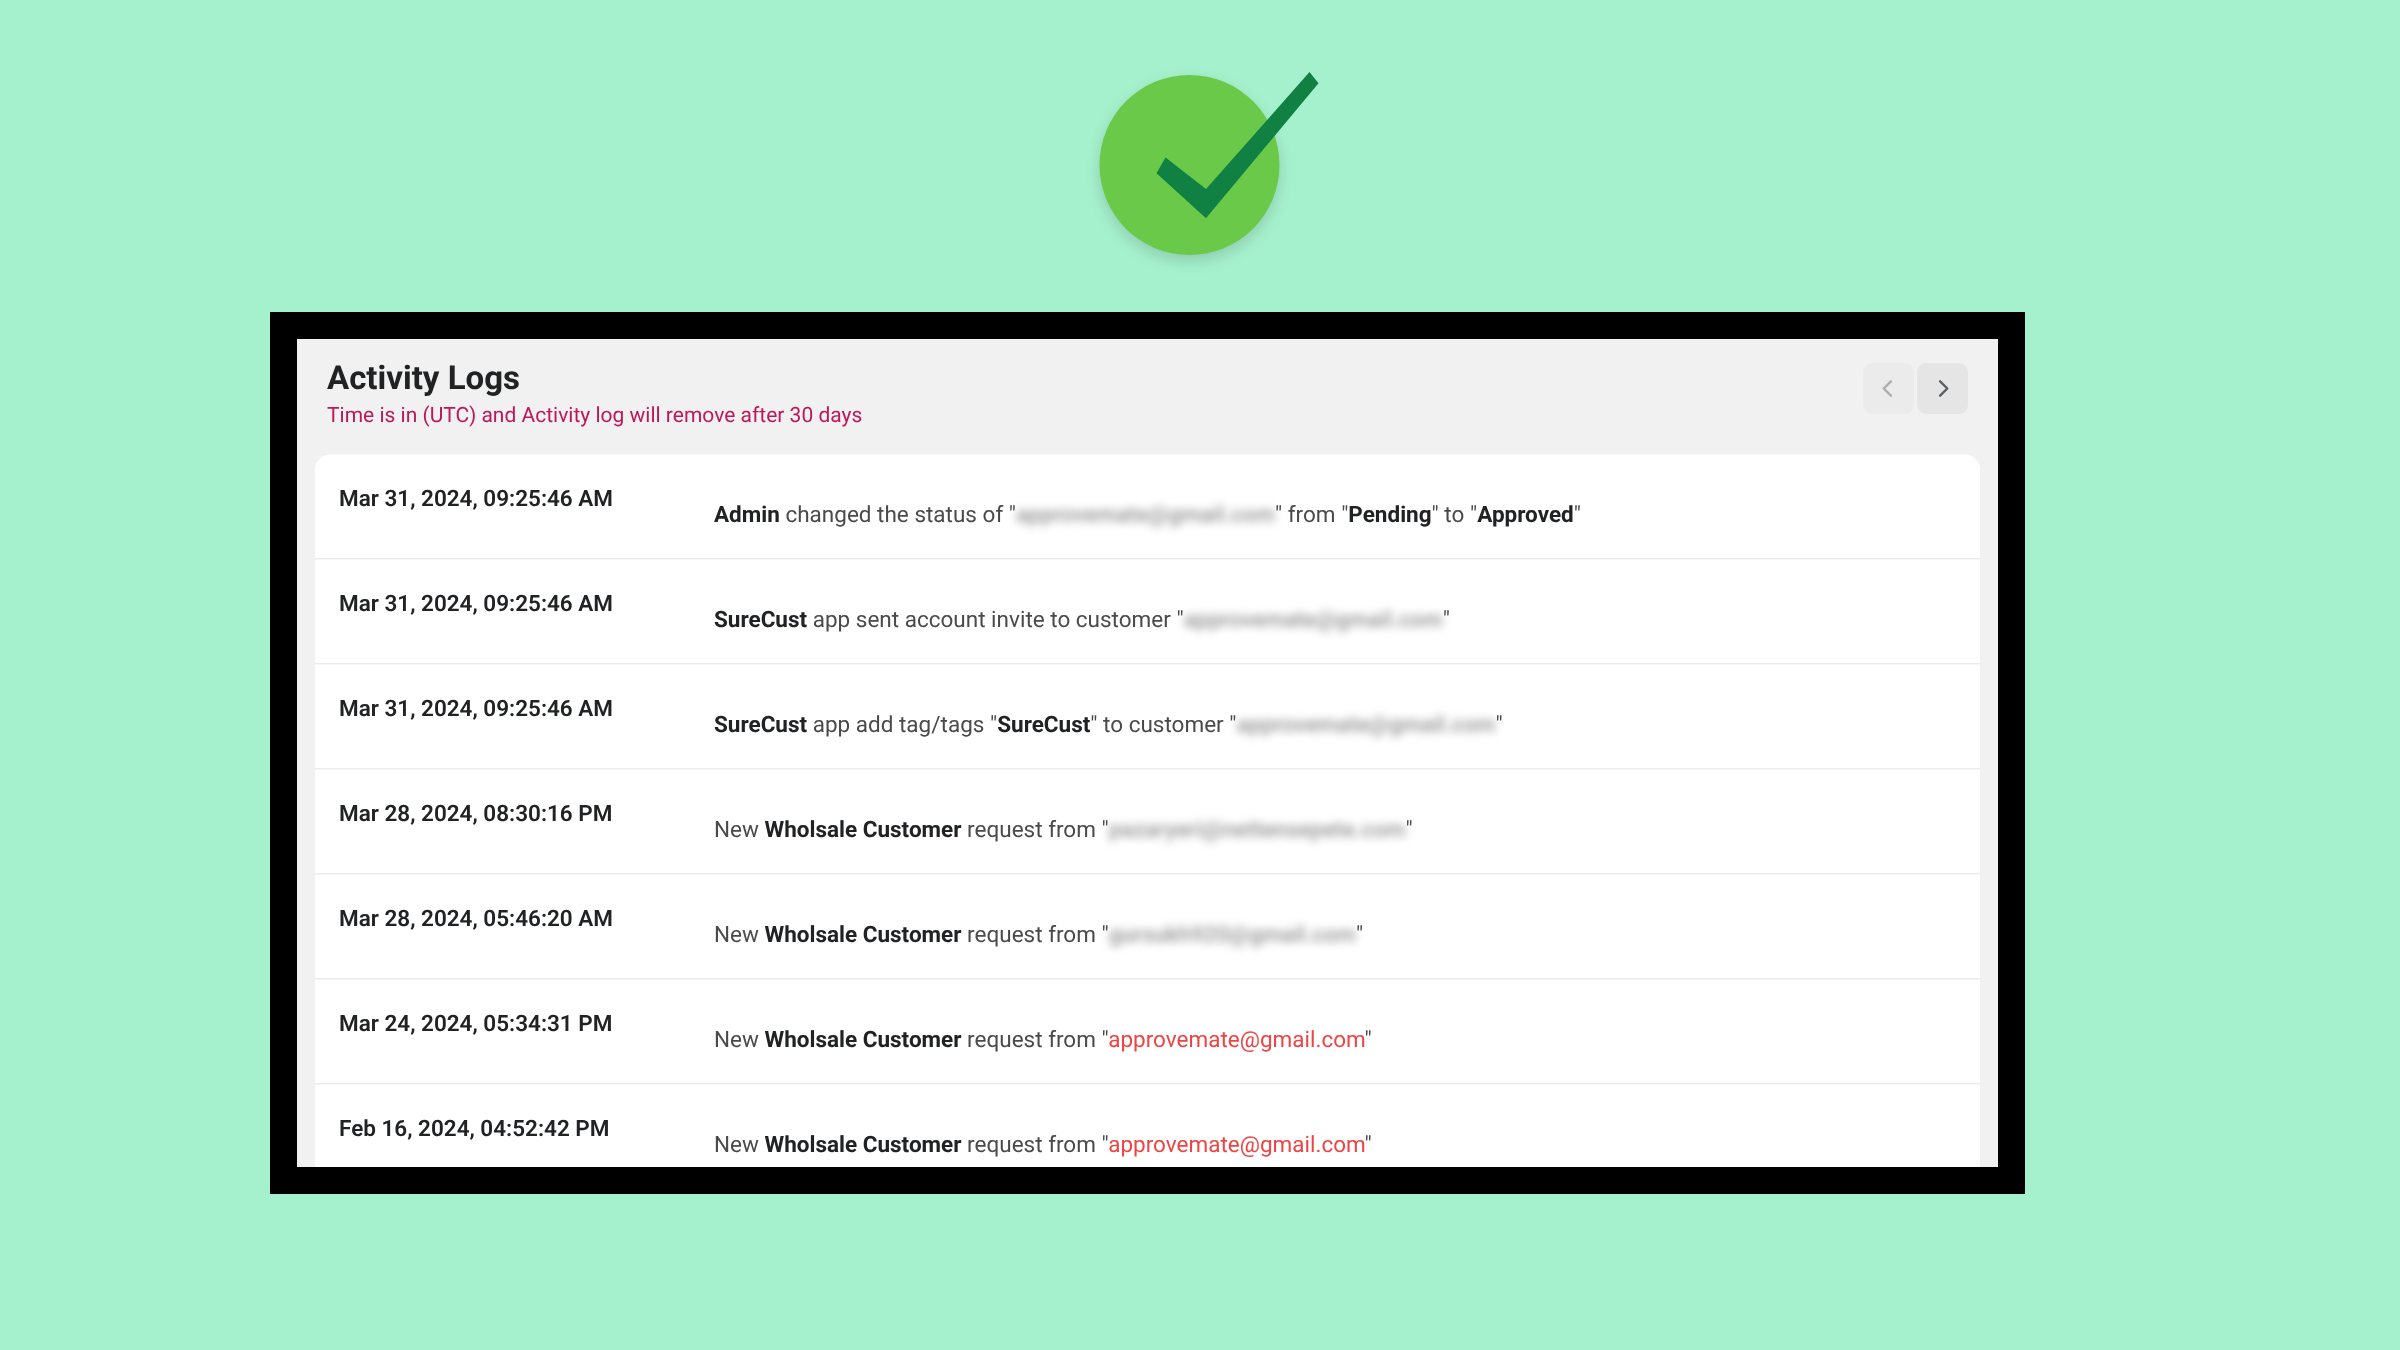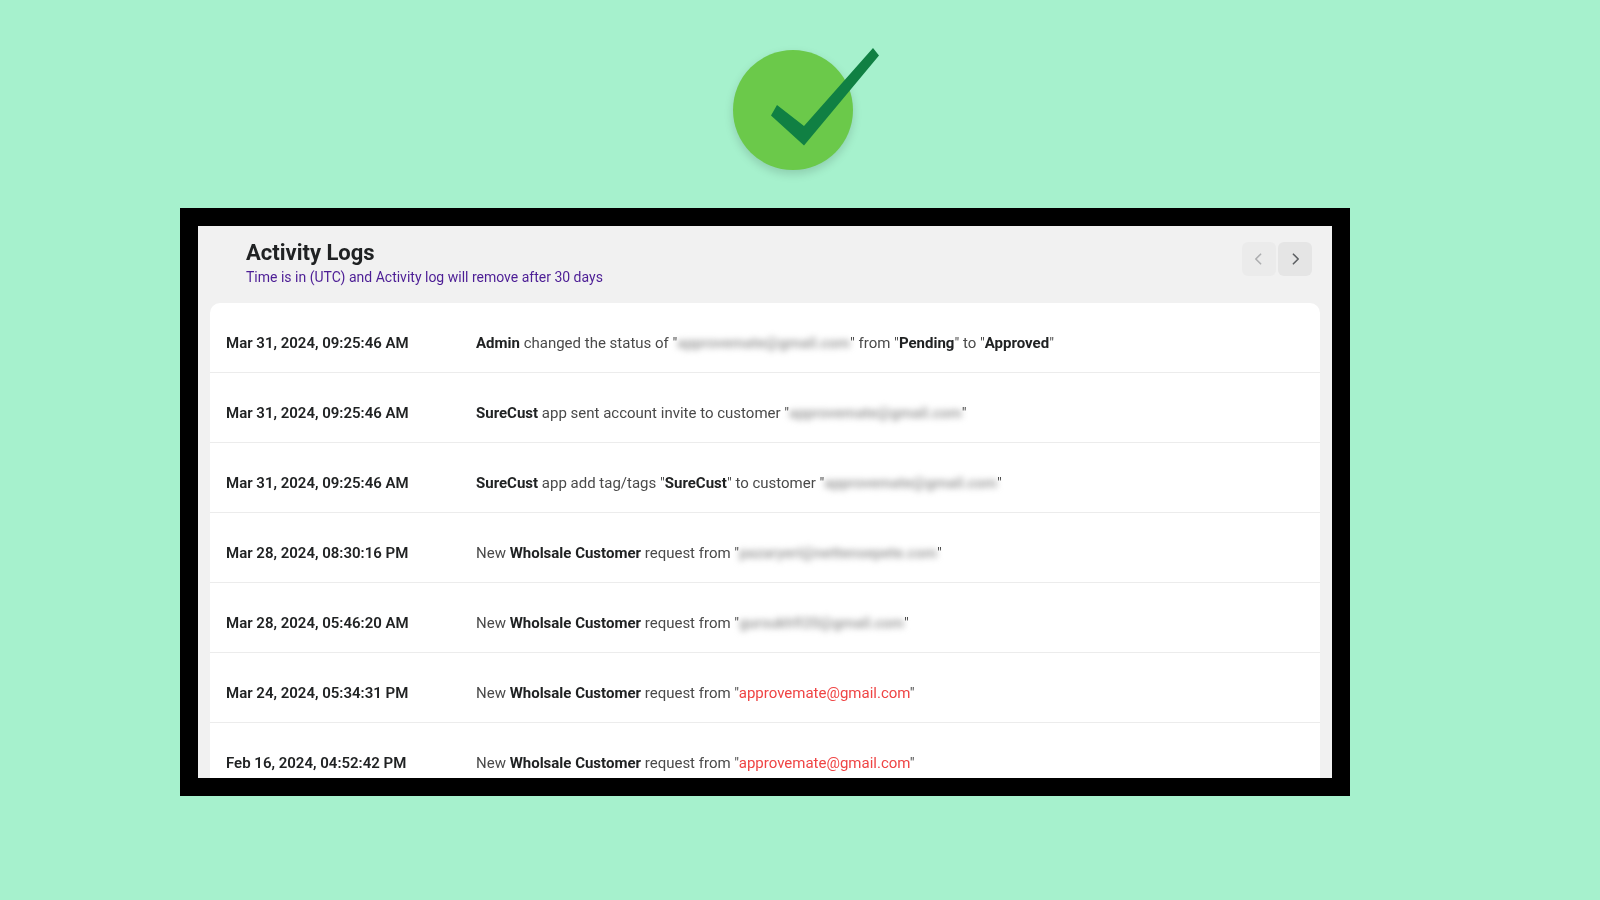--- a/index.html
+++ b/index.html
@@ -64,30 +64,29 @@
     width: 100%;
     height: 100%;
     background: #f1f1f1;
     overflow: hidden;
     position: relative;
   }
   .panel-header {
     padding: 14px 20px 18px 20px;
     display: flex;
     justify-content: space-between;
-    margin-left: 28px;
   }
   .panel-title {
     font-size: 22px;
     font-weight: 700;
     color: #202223;
   }
   .panel-subtitle {
     font-size: 14px;
-    color: #4c1d95;
+    color: #be185d;
     margin-top: 4px;
   }
   .pager {
     display: flex;
     gap: 2px;
     margin-top: 2px;
   }
   .pager-btn {
     width: 34px;
     height: 34px;
@@ -107,21 +106,20 @@
     background: #fff;
     margin: 0 12px;
     border-radius: 10px;
     overflow: hidden;
   }
   .row {
     display: flex;
     padding: 20px 16px;
     border-bottom: 1px solid #ececec;
     font-size: 15px;
-    align-items: flex-end;
   }
   .row:last-child { border-bottom: none; }
   .row-ts {
     width: 250px;
     flex: 0 0 250px;
     font-weight: 600;
     color: #202223;
   }
   .row-msg {
     color: #4a4a4a;

